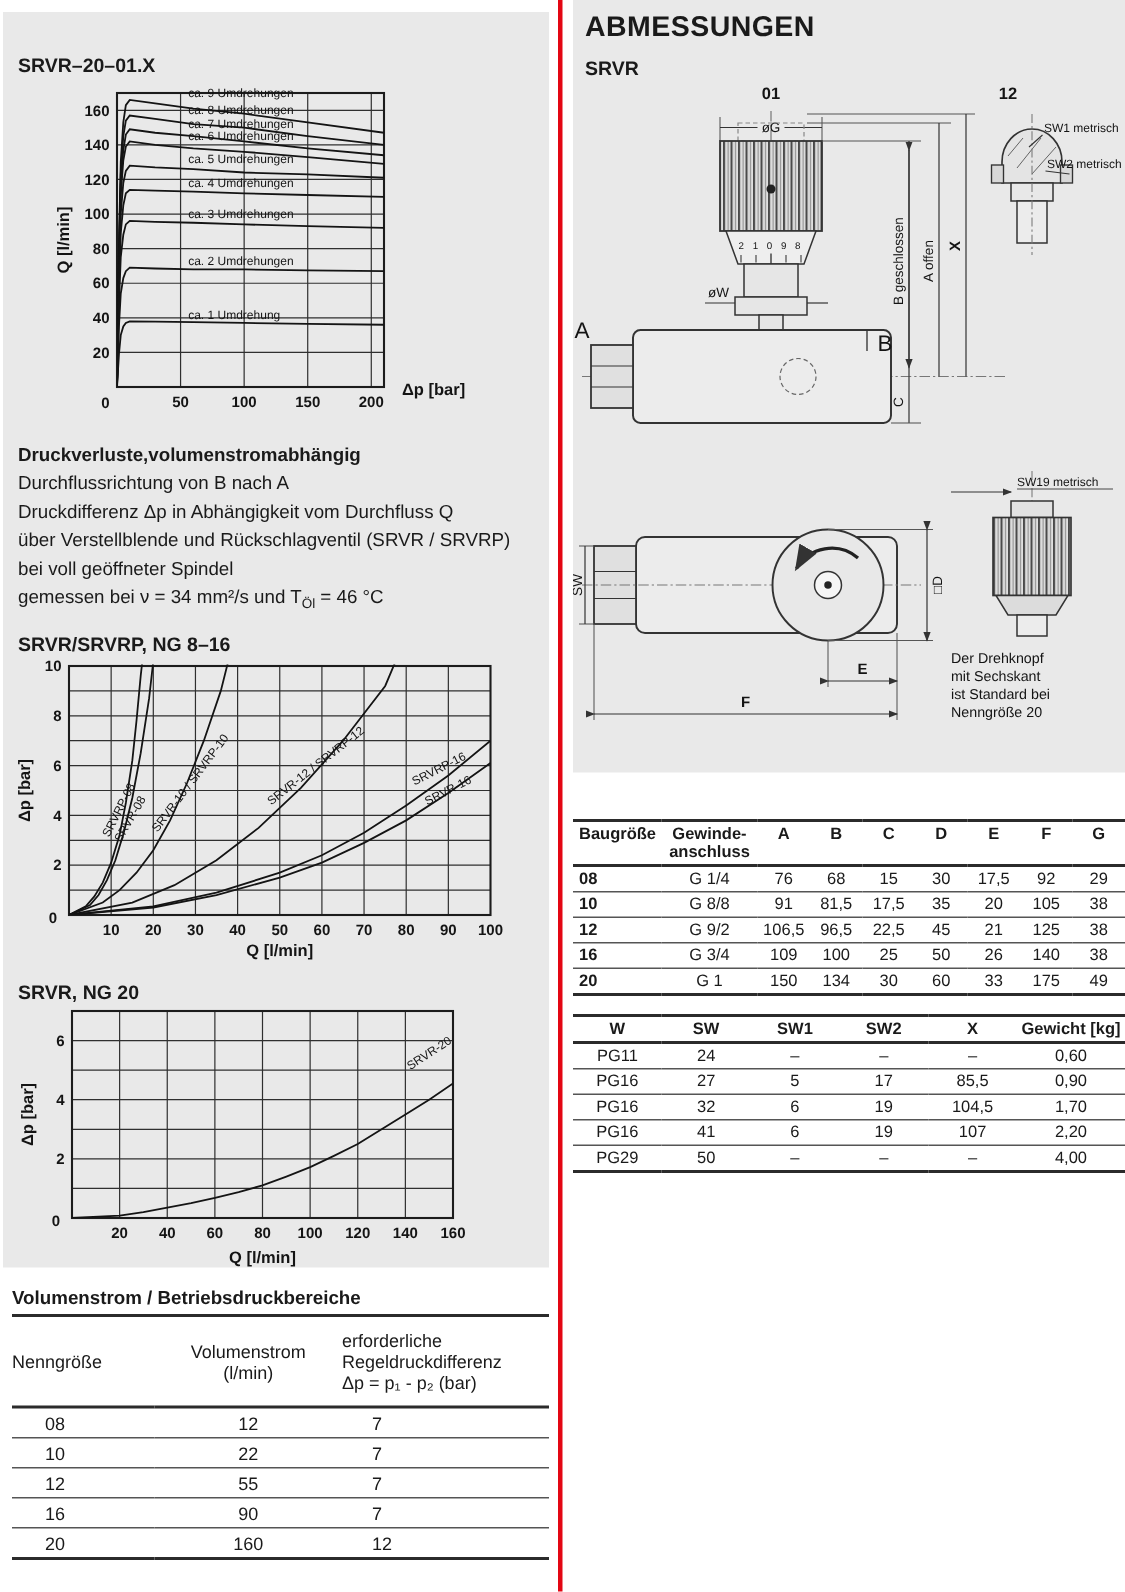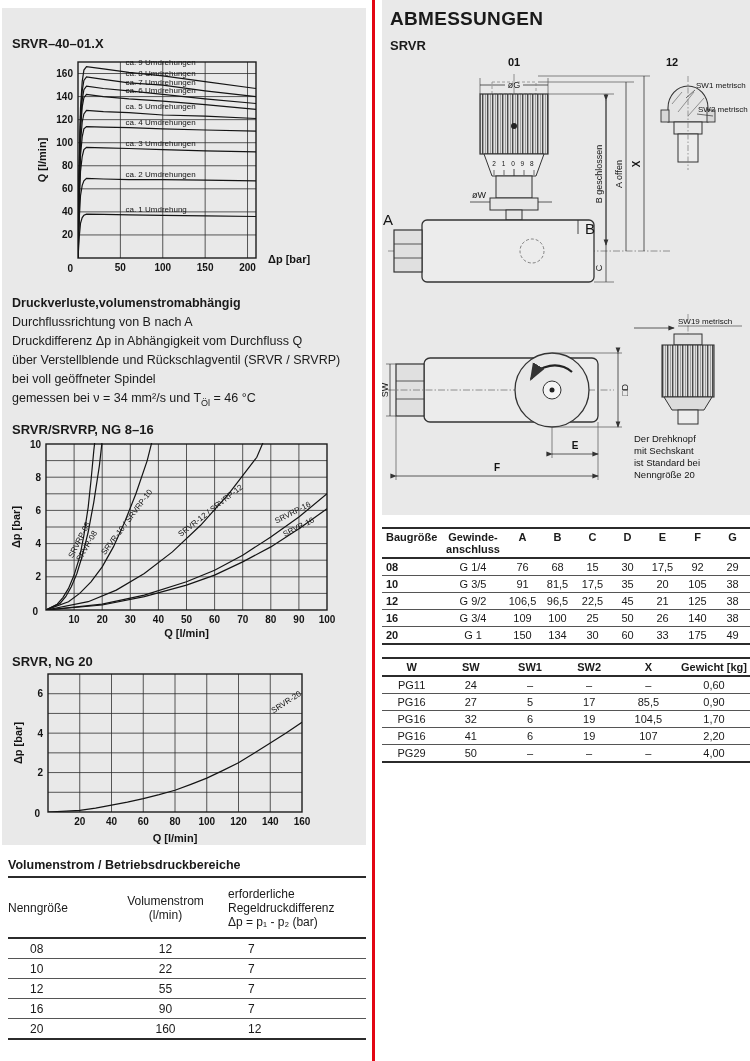--- a/index.html
+++ b/index.html
@@ -21,21 +21,21 @@
   .clabel{font:400 8px "Liberation Sans",sans-serif;}
   .axlabel{font:bold 11px "Liberation Sans",sans-serif;}
   .dlab{font:bold 11px "Liberation Sans",sans-serif;}
   .dtxt{font:400 9px "Liberation Sans",sans-serif;}
   .dtxt-sm{font:400 8px "Liberation Sans",sans-serif;}
   .dtxt-b{font:bold 10px "Liberation Sans",sans-serif;}
   .portlab{font:400 15px "Liberation Sans",sans-serif;}
   .scalenums{font:400 6.5px "Liberation Sans",sans-serif;letter-spacing:2px;}
   .notetxt{font:400 9.5px "Liberation Sans",sans-serif;}
   
-  #rightTables{position:absolute;left:382px;top:527px;width:368px;}
+  #rightTables{position:absolute;left:382px;top:546px;width:368px;}
   table{border-collapse:collapse;width:100%;table-layout:fixed;}
   .dtable{border-top:2px solid #2b2b2b;}
   .dtable th,.dtable td{font-size:11px;padding:2px 1px;text-align:center;vertical-align:top;}
   .dtable thead th{border-bottom:2px solid #2b2b2b;font-weight:bold;}
   .dtable tbody tr{border-bottom:1px solid #555;}
   .dtable tbody tr:last-child{border-bottom:2px solid #2b2b2b;}
   #dimTable th:first-child,#dimTable td:first-child{text-align:left;padding-left:4px;font-weight:bold;width:54px;}
   #dimTable th:nth-child(2),#dimTable td:nth-child(2){width:62px;font-weight:normal;}
   #dimTable th:nth-child(2){font-weight:bold;margin-top:16px;}
   #wtTable th:last-child,#wtTable td:last-child{width:70px;}
@@ -55,21 +55,21 @@
   #flowTable td:nth-child(3){padding-left:20px;}
   
   #rhead{position:absolute;left:8px;top:8px;font-size:19px;font-weight:bold;letter-spacing:.3px;margin:0;}
   #rsub{position:absolute;left:8px;top:38px;font-size:13px;font-weight:bold;margin:0;}
   .dwg{position:absolute;left:0;}
 </style>
 </head>
 <body>
 
 <div id="leftPanel" class="panel">
-  <h3 class="sec-title" style="top:28px">SRVR–40–01.X</h3>
+  <h3 class="sec-title" style="top:28px">SRVR–20–01.X</h3>
   <svg id="chart1" class="chart" style="top:46px" width="354" height="226" viewBox="0 0 354 226">
       <defs>
         <clipPath id="clip_c1">
           <rect x="76" y="7" width="178" height="197"></rect>
         </clipPath>
       </defs>
       <line x1="118.38095238095238" y1="8" x2="118.38095238095238" y2="204" stroke="#2f2f2f" stroke-width="0.8"></line>
       <line x1="160.76190476190476" y1="8" x2="160.76190476190476" y2="204" stroke="#2f2f2f" stroke-width="0.8"></line>
       <line x1="203.14285714285714" y1="8" x2="203.14285714285714" y2="204" stroke="#2f2f2f" stroke-width="0.8"></line>
       <line x1="245.52380952380952" y1="8" x2="245.52380952380952" y2="204" stroke="#2f2f2f" stroke-width="0.8"></line>
@@ -396,21 +396,21 @@
           <td>76</td>
           <td>68</td>
           <td>15</td>
           <td>30</td>
           <td>17,5</td>
           <td>92</td>
           <td>29</td>
         </tr>
         <tr>
           <td>10</td>
-          <td>G 3/5</td>
+          <td>G 8/8</td>
           <td>91</td>
           <td>81,5</td>
           <td>17,5</td>
           <td>35</td>
           <td>20</td>
           <td>105</td>
           <td>38</td>
         </tr>
         <tr>
           <td>12</td>

